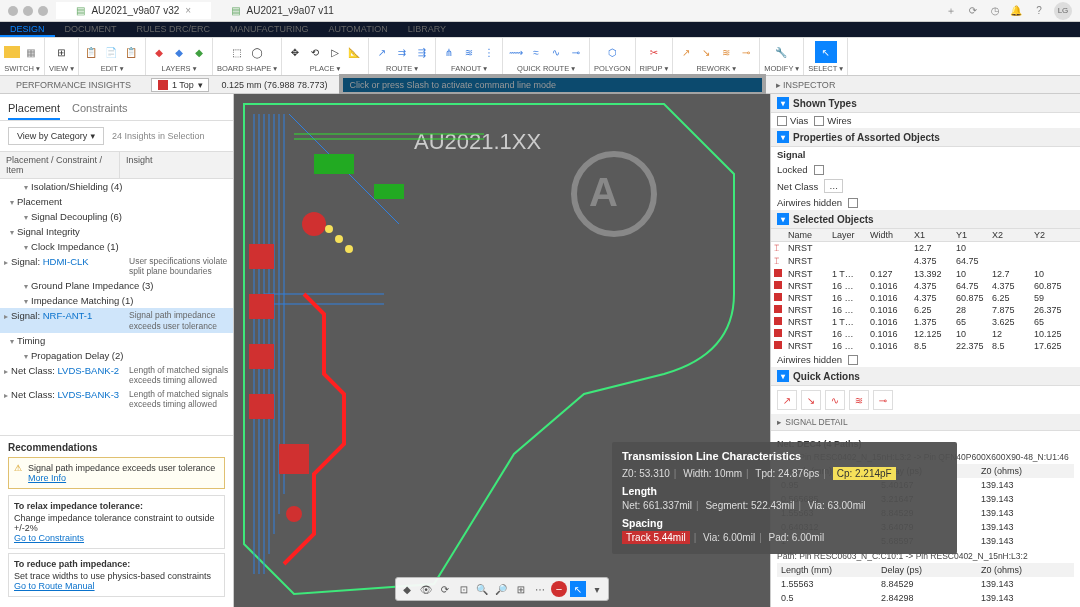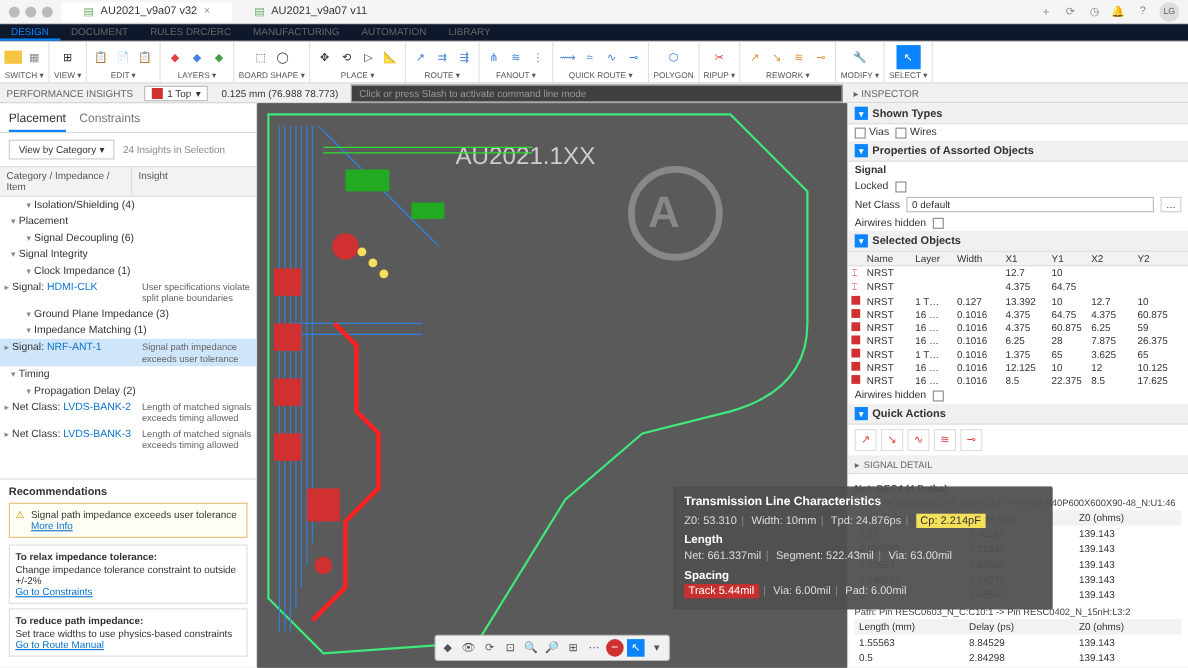--- a/index.html
+++ b/index.html
@@ -20,24 +20,24 @@
 .menubar span.active { color: #0a84ff; border-bottom: 2px solid #0a84ff; }
 
 .ribbon { height: 38px; background: #fff; display: flex; border-bottom: 1px solid #ccc; }
 .rgroup { display: flex; flex-direction: column; align-items: center; border-right: 1px solid #e0e0e0; padding: 2px 4px; }
 .rg-icons { display: flex; gap: 2px; flex: 1; align-items: center; }
 .rg-label { font-size: 7.5px; color: #555; white-space: nowrap; }
 .ricon { width: 18px; height: 18px; display: flex; align-items: center; justify-content: center; }
 .ricon.sel { background: #0a84ff; color: #fff; width: 22px; height: 22px; }
 
 .cxbar { height: 18px; background: #f0f0f0; display: flex; align-items: center; font-size: 9px; border-bottom: 1px solid #ccc; }
-.cxbar .crumb { padding: 0 6px; color: #666; }
+.cxbar .crumb { padding: 0 16px; color: #666; }
 .cxbar .layersel { padding: 1px 6px; border: 1px solid #bbb; background: #fff; margin: 0 4px; display: flex; align-items: center; gap: 4px; }
 .cxbar .coord { padding: 0 8px; color: #333; }
-.cxbar .cmd { flex: 1; padding: 2px 6px; border: 1px solid #a3a3a3; margin: 16px 4px; color: #999; background: #404040; }
+.cxbar .cmd { flex: 1; padding: 2px 6px; border: 4px solid #a3a3a3; margin: 16px 4px; color: #999; background: #0c4a6e; }
 .insp-crumb { padding: 0 6px; color: #666; width: 310px; }
 
 .main { display: flex; height: 513px; }
 .left { width: 234px; background: #fff; border-right: 1px solid #ccc; overflow: hidden; display: flex; flex-direction: column; }
 .center { flex: 1; position: relative; background: #5a5a5a; }
 .right { width: 310px; background: #fff; border-left: 1px solid #ccc; display: flex; flex-direction: column; overflow: hidden; }
 
 .panel-tabs { display: flex; border-bottom: 1px solid #ddd; padding: 4px 8px 0; gap: 12px; }
 .panel-tabs span { padding: 4px 0; font-size: 11px; color: #777; }
 .panel-tabs span.active { color: #333; border-bottom: 2px solid #0a84ff; font-weight: 500; }
@@ -284,21 +284,21 @@
       <span>Constraints</span>
     </div>
     <div class="panel-sub">
       <span class="btn">
           <span>View by Category</span> 
           <span>▾</span>
         </span>
       <span class="muted">24 Insights in Selection</span>
     </div>
     <div class="tree-hdr">
-      <div>Category / Impedance / Item</div>
+      <div>Placement / Constraint / Item</div>
         <div>Insight</div>
     </div>
     <div class="tree" id="tree">
         <div class="tn l2">
           <span class="lbl"><span class="tw">▾</span>Isolation/Shielding (4)</span>
         </div>
         <div class="tn l1">
           <span class="lbl"><span class="tw">▾</span>Placement</span>
         </div>
         <div class="tn l2">
@@ -457,21 +457,20 @@
         <span class="chev">▾</span>
         <span>Properties of Assorted Objects</span>
       </div>
     <div class="prop-row" style="font-weight:600">Signal</div>
     <div class="prop-row">
         <span>Locked</span>
         <span class="chk"></span>
       </div>
     <div class="prop-row">
       <span>Net Class</span>
-      <span class="sel-field">0 default</span>
       <span class="btn" style="padding:1px 4px">…</span>
     </div>
     <div class="prop-row">
         <span>Airwires hidden</span>
         <span class="chk"></span>
       </div>
     <div class="sec-hdr">
         <span class="chev">▾</span>
         <span>Selected Objects</span>
       </div>

